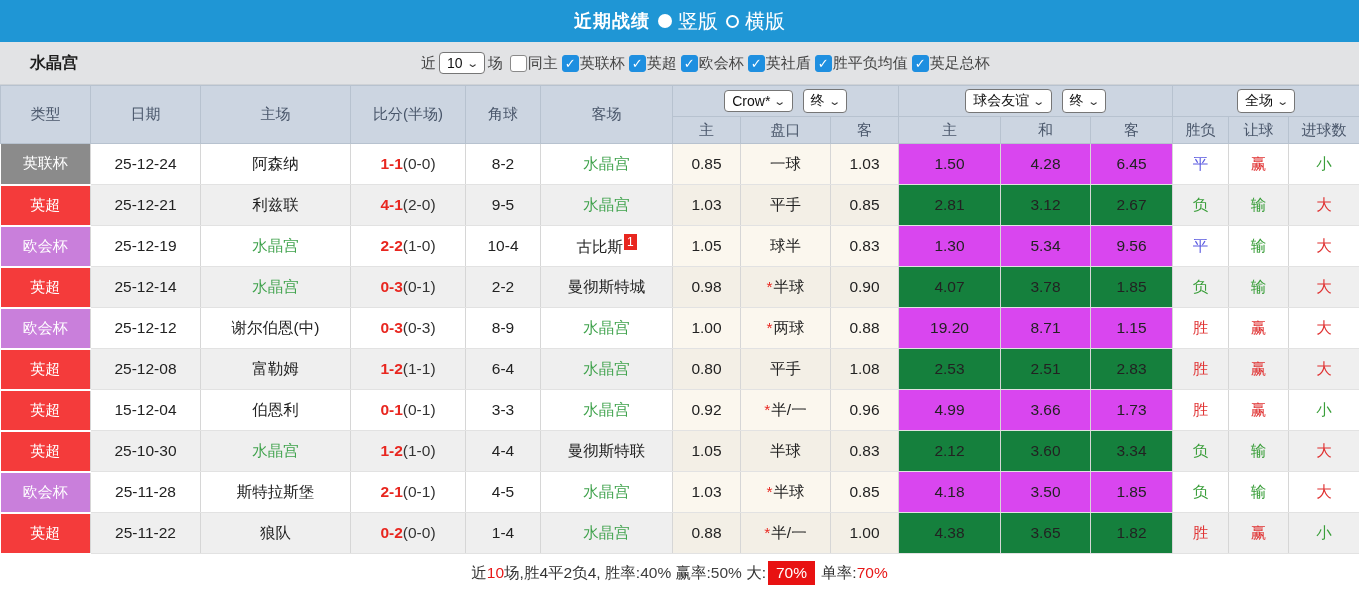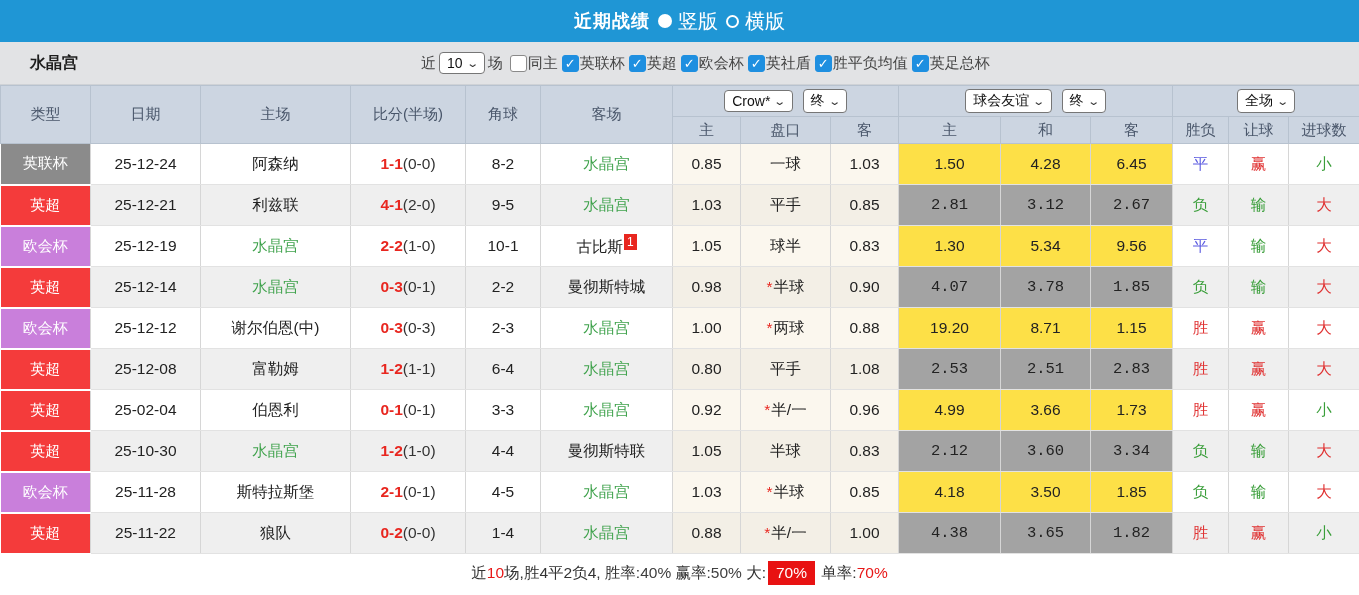--- a/index.html
+++ b/index.html
@@ -56,22 +56,22 @@
   thead .sub-row th { height:27px; }
   .drop-wrap { display:flex; align-items:center; justify-content:center; gap:10px; }
   tbody td {
     text-align:center; font-size:15.5px; height:41px; padding:0 2px;
     border-right:1px solid #d6d6d6; border-bottom:1px solid #e2e2e2; color:#222;
   }
   tbody tr.odd  .bgA { background:#ffffff; }
   tbody tr.even .bgA { background:#efefef; }
   tbody tr.odd  .cream { background:#fbf7ee; }
   tbody tr.even .cream { background:#f3efe6; }
-  tbody tr.odd  .lblue { background:#fde047; }
-  tbody tr.even .lblue { background:#a3a3a3;font-family:Liberation Mono, monospace; }
+  tbody tr.odd  .lblue { background:#d946ef; }
+  tbody tr.even .lblue { background:#15803d; }
   td.c-type { padding:0; border-bottom:2px solid #fff; background:#fff; }
   .badge {
     height:100%; width:100%; display:flex; align-items:center; justify-content:center;
     color:#fff; font-size:15px;
   }
   .self { color:#3fa24c; }
   .ft { color:#e8261f; font-weight:bold; }
   .ht { color:#333; }
   .star { color:#e8261f; margin-right:1px; }
   .supbox {
@@ -265,21 +265,21 @@
   </tr>
       <tr class="odd">
     <td class="c-type">
       <div class="badge" style="background: rgb(201, 127, 219);">欧会杯</div>
     </td>
     <td class="bgA c-date">25-12-19</td>
     <td class="bgA c-home self">水晶宫</td>
     <td class="bgA c-score">
       <span class="ft">2-2</span><span class="ht">(1-0)</span>
     </td>
-    <td class="bgA c-corner">10-1</td>
+    <td class="bgA c-corner">10-4</td>
     <td class="bgA c-away">古比斯<span class="supbox">1</span></td>
     <td class="cream">1.05</td>
     <td class="cream c-line">球半</td>
     <td class="cream">0.83</td>
     <td class="lblue">1.30</td>
     <td class="lblue">5.34</td>
     <td class="lblue">9.56</td>
     <td class="bgA c-res" style="color: rgb(90, 90, 224);">平</td>
     <td class="bgA c-res" style="color: rgb(58, 158, 58);">输</td>
     <td class="bgA c-res" style="color: rgb(224, 51, 51);">大</td>
@@ -307,21 +307,21 @@
   </tr>
       <tr class="odd">
     <td class="c-type">
       <div class="badge" style="background: rgb(201, 127, 219);">欧会杯</div>
     </td>
     <td class="bgA c-date">25-12-12</td>
     <td class="bgA c-home">谢尔伯恩(中)</td>
     <td class="bgA c-score">
       <span class="ft">0-3</span><span class="ht">(0-3)</span>
     </td>
-    <td class="bgA c-corner">2-3</td>
+    <td class="bgA c-corner">8-9</td>
     <td class="bgA c-away self">水晶宫</td>
     <td class="cream">1.00</td>
     <td class="cream c-line"><span class="star">*</span>两球</td>
     <td class="cream">0.88</td>
     <td class="lblue">19.20</td>
     <td class="lblue">8.71</td>
     <td class="lblue">1.15</td>
     <td class="bgA c-res" style="color: rgb(224, 51, 51);">胜</td>
     <td class="bgA c-res" style="color: rgb(224, 51, 51);">赢</td>
     <td class="bgA c-res" style="color: rgb(224, 51, 51);">大</td>
@@ -344,21 +344,21 @@
     <td class="lblue">2.51</td>
     <td class="lblue">2.83</td>
     <td class="bgA c-res" style="color: rgb(224, 51, 51);">胜</td>
     <td class="bgA c-res" style="color: rgb(224, 51, 51);">赢</td>
     <td class="bgA c-res" style="color: rgb(224, 51, 51);">大</td>
   </tr>
       <tr class="odd">
     <td class="c-type">
       <div class="badge" style="background: rgb(244, 59, 59);">英超</div>
     </td>
-    <td class="bgA c-date">25-02-04</td>
+    <td class="bgA c-date">15-12-04</td>
     <td class="bgA c-home">伯恩利</td>
     <td class="bgA c-score">
       <span class="ft">0-1</span><span class="ht">(0-1)</span>
     </td>
     <td class="bgA c-corner">3-3</td>
     <td class="bgA c-away self">水晶宫</td>
     <td class="cream">0.92</td>
     <td class="cream c-line"><span class="star">*</span>半/一</td>
     <td class="cream">0.96</td>
     <td class="lblue">4.99</td>

